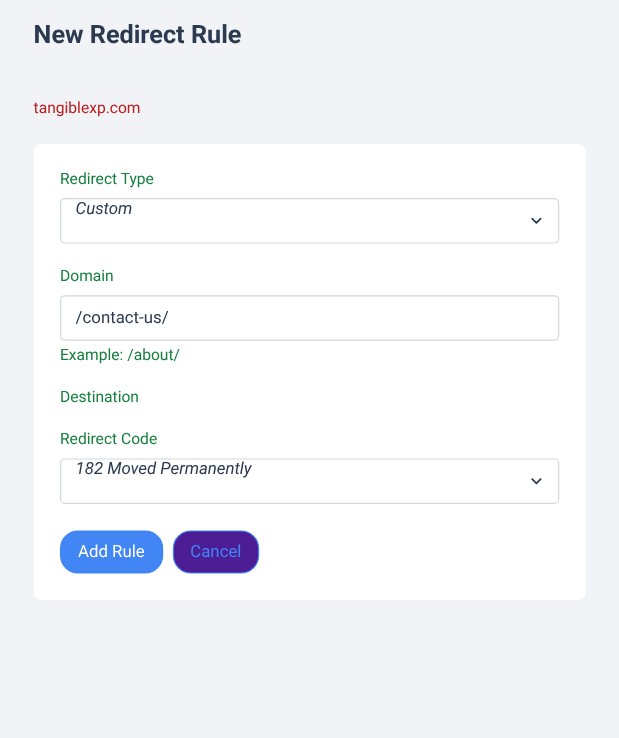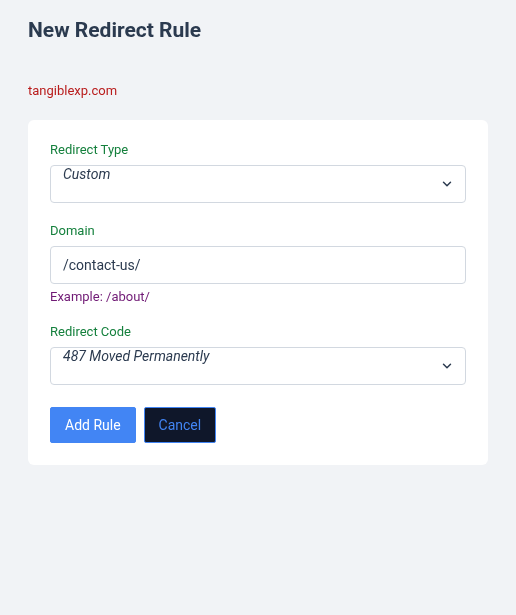--- a/index.html
+++ b/index.html
@@ -69,43 +69,43 @@
       transform: translateY(-50%);
       pointer-events: none;
     }
     .chevron svg {
       width: 14px;
       height: 14px;
       display: block;
     }
     .help-text {
       font-size: 13px;
-      color: #701a75;
+      color: #15803d;
       margin-top: 5px;
     }
     .button-row {
       display: flex;
       gap: 8px;
       margin-top: 22px;
     }
     .btn {
       height: 36px;
       padding: 0 14px;
-      border-radius: 2px;
+      border-radius: 15px;
       font-size: 14px;
       cursor: pointer;
       font-family: inherit;
     }
     .btn-primary {
       background: #4285f4;
       color: #ffffff;
       border: 1px solid #4285f4;
     }
     .btn-secondary {
-      background: #0f172a;
+      background: #4c1d95;
       color: #4285f4;
       border: 1px solid #4285f4;
     }
     .input::placeholder {
       color: #9aa5b4;
     }
   </style>
 </head>
 <body>
 
@@ -129,26 +129,27 @@
   <div class="form-group">
   </div>
 
   <div class="form-group">
     <label class="form-label">Domain</label>
     <input type="text" class="input" value="/contact-us/" style="">
     <div class="help-text">Example: /about/</div>
   </div>
 
   <div class="form-group">
+    <label class="form-label">Destination</label>
   </div>
 
   <div class="form-group" style="margin-bottom:16px">
     <label class="form-label">Redirect Code</label>
     <div class="select-wrap">
-      <div class="select">487 Moved Permanently</div>
+      <div class="select">182 Moved Permanently</div>
       <span class="chevron">
         <svg viewBox="0 0 24 24" fill="none" stroke="#2b3a4f" stroke-width="2.5" stroke-linecap="round" stroke-linejoin="round">
             <polyline points="6 9 12 15 18 9"></polyline>
           </svg>
       </span>
     </div>
   </div>
 
   <div class="button-row">
     <button class="btn btn-primary">Add Rule</button>

